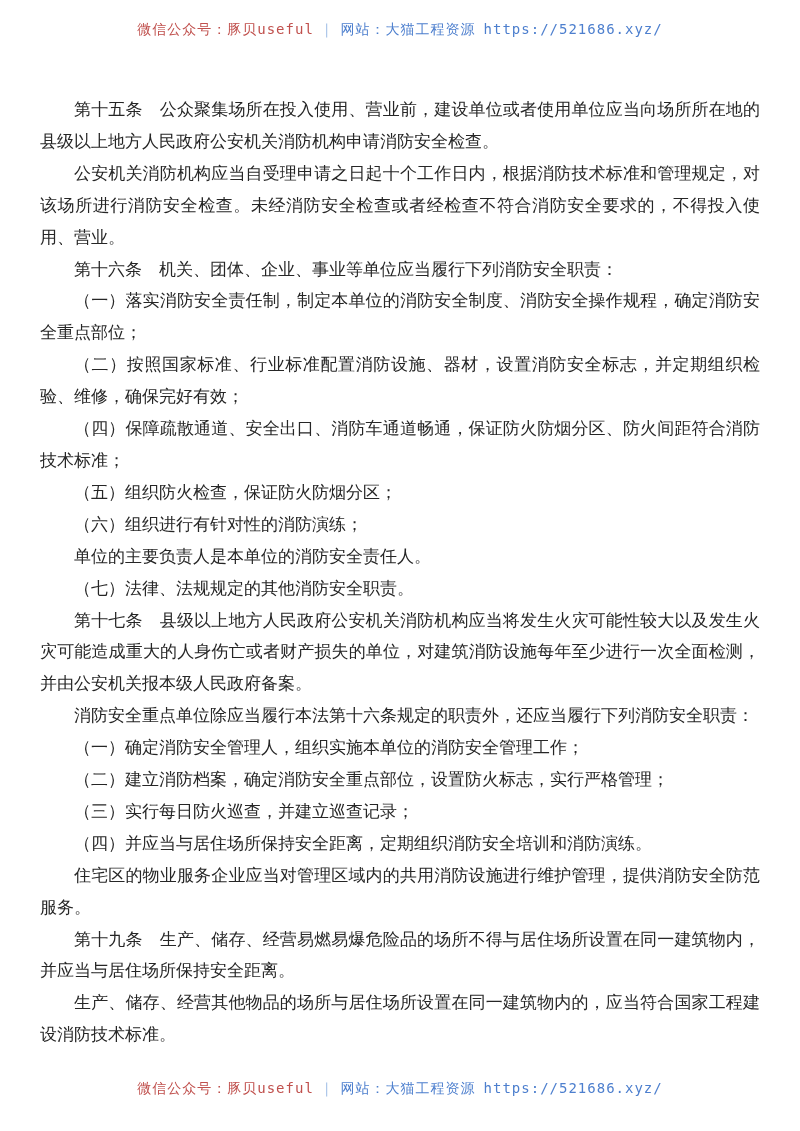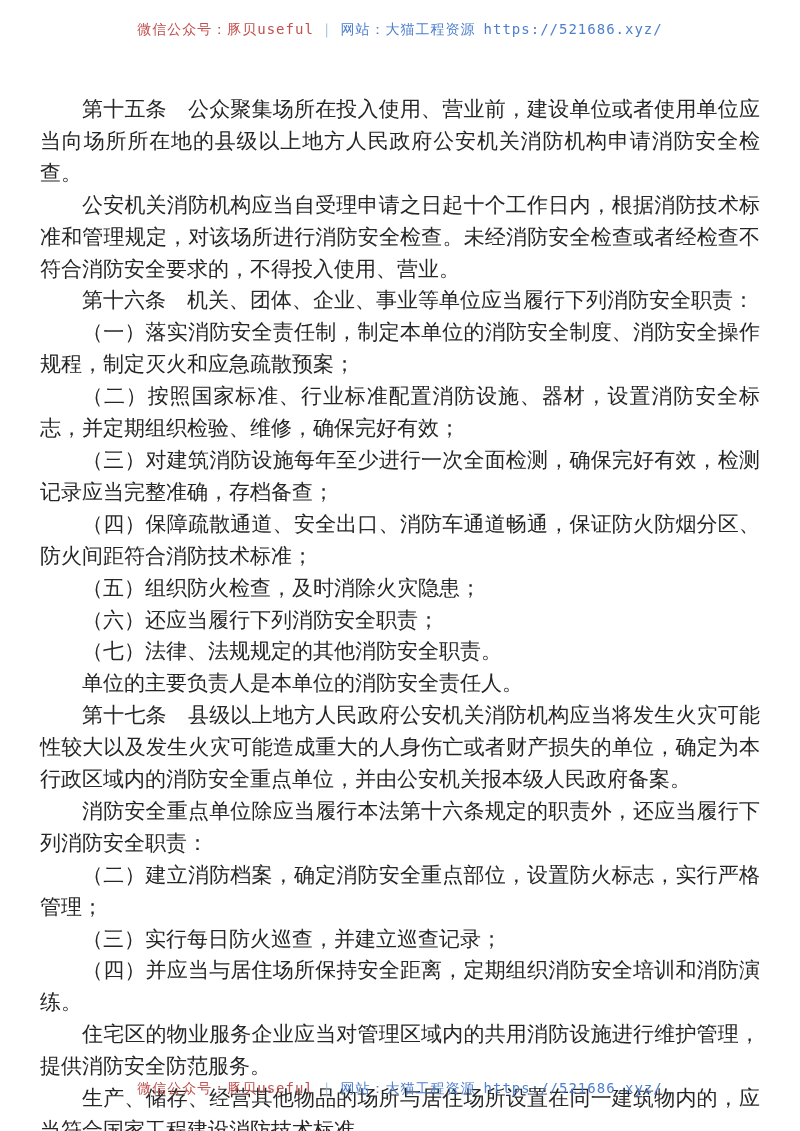--- a/index.html
+++ b/index.html
@@ -34,55 +34,56 @@
   .wm-url  { color: var(--wm-blue); margin-left: 8px; margin-top: 24px; }
   .doc {
     position: absolute;
     top: 94px;
     left: 40px;
     width: 720px;
     color: var(--body-color);
   }
   .doc p.para {
     margin: 0;
-    font-size: 21px;
+    font-size: 17px;
     line-height: 31.9px;
     text-indent: 2em;
     text-align: justify;
     text-justify: inter-ideograph;
     word-break: break-all;
   }
 </style>
 </head>
 <body>
 
 <div class="page">
 
   <div class="watermark top">
     <span class="wm-red">微信公众号：豚贝useful</span><span class="wm-sep">｜</span><span class="wm-blue">网站：大猫工程资源</span><span class="wm-url">https://521686.xyz/</span>
   </div>
 
   <div class="doc">
       <p class="para">第十五条　公众聚集场所在投入使用、营业前，建设单位或者使用单位应当向场所所在地的县级以上地方人民政府公安机关消防机构申请消防安全检查。</p>
       <p class="para">公安机关消防机构应当自受理申请之日起十个工作日内，根据消防技术标准和管理规定，对该场所进行消防安全检查。未经消防安全检查或者经检查不符合消防安全要求的，不得投入使用、营业。</p>
       <p class="para">第十六条　机关、团体、企业、事业等单位应当履行下列消防安全职责：</p>
-      <p class="para">（一）落实消防安全责任制，制定本单位的消防安全制度、消防安全操作规程，制定灭火和应急疏散预案；</p>
+      <p class="para">（一）落实消防安全责任制，制定本单位的消防安全制度、消防安全操作规程，确定消防安全重点部位；</p>
       <p class="para">（二）按照国家标准、行业标准配置消防设施、器材，设置消防安全标志，并定期组织检验、维修，确保完好有效；</p>
-      <p class="para">（三）对建筑消防设施每年至少进行一次全面检测，确保完好有效，检测记录应当完整准确，存档备查；</p>
       <p class="para">（四）保障疏散通道、安全出口、消防车通道畅通，保证防火防烟分区、防火间距符合消防技术标准；</p>
-      <p class="para">（五）组织防火检查，及时消除火灾隐患；</p>
-      <p class="para">（六）还应当履行下列消防安全职责；</p>
+      <p class="para">（五）组织防火检查，保证防火防烟分区；</p>
+      <p class="para">（六）组织进行有针对性的消防演练；</p>
+      <p class="para">单位的主要负责人是本单位的消防安全责任人。</p>
       <p class="para">（七）法律、法规规定的其他消防安全职责。</p>
-      <p class="para">单位的主要负责人是本单位的消防安全责任人。</p>
-      <p class="para">第十七条　县级以上地方人民政府公安机关消防机构应当将发生火灾可能性较大以及发生火灾可能造成重大的人身伤亡或者财产损失的单位，确定为本行政区域内的消防安全重点单位，并由公安机关报本级人民政府备案。</p>
+      <p class="para">第十七条　县级以上地方人民政府公安机关消防机构应当将发生火灾可能性较大以及发生火灾可能造成重大的人身伤亡或者财产损失的单位，对建筑消防设施每年至少进行一次全面检测，并由公安机关报本级人民政府备案。</p>
       <p class="para">消防安全重点单位除应当履行本法第十六条规定的职责外，还应当履行下列消防安全职责：</p>
+      <p class="para">（一）确定消防安全管理人，组织实施本单位的消防安全管理工作；</p>
       <p class="para">（二）建立消防档案，确定消防安全重点部位，设置防火标志，实行严格管理；</p>
       <p class="para">（三）实行每日防火巡查，并建立巡查记录；</p>
       <p class="para">（四）并应当与居住场所保持安全距离，定期组织消防安全培训和消防演练。</p>
       <p class="para">住宅区的物业服务企业应当对管理区域内的共用消防设施进行维护管理，提供消防安全防范服务。</p>
+      <p class="para">第十九条　生产、储存、经营易燃易爆危险品的场所不得与居住场所设置在同一建筑物内，并应当与居住场所保持安全距离。</p>
       <p class="para">生产、储存、经营其他物品的场所与居住场所设置在同一建筑物内的，应当符合国家工程建设消防技术标准。</p>
     </div>
 
   <div class="watermark bottom">
     <span class="wm-red">微信公众号：豚贝useful</span><span class="wm-sep">｜</span><span class="wm-blue">网站：大猫工程资源</span><span class="wm-url">https://521686.xyz/</span>
   </div>
 
 </div>
 
 </body></html>

